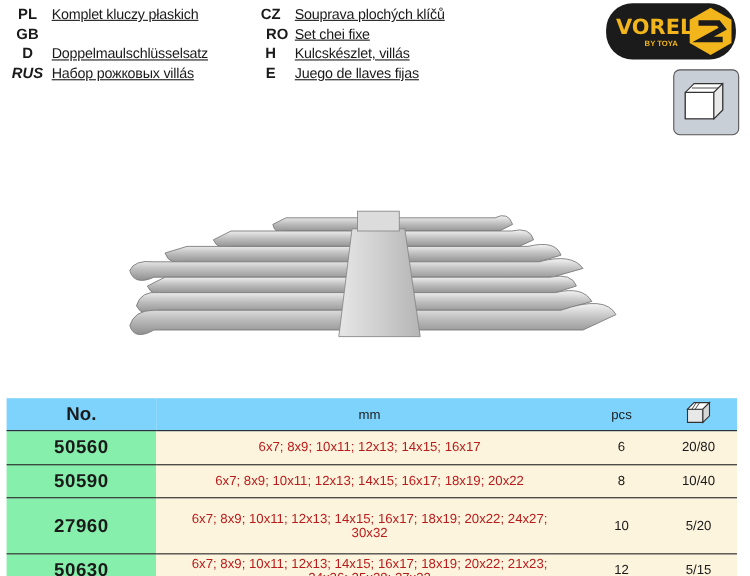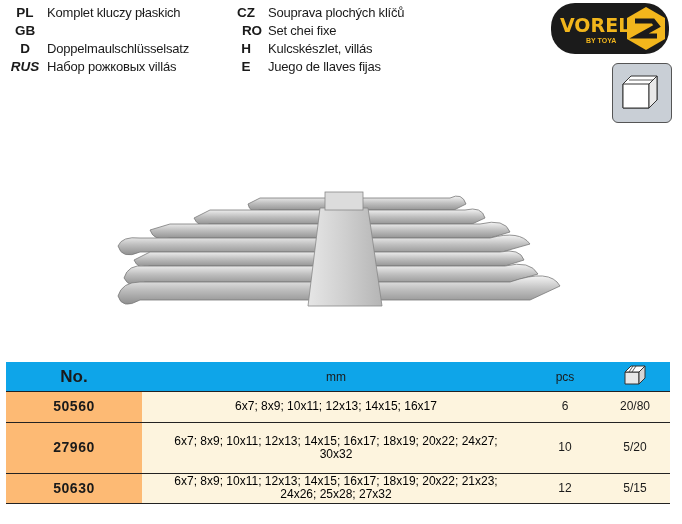--- a/index.html
+++ b/index.html
@@ -3,39 +3,39 @@
 <meta charset="utf-8">
 <style>
   html, body { margin: 0; padding: 0; }
   body {
     width: 682px; height: 524px; background: #ffffff; position: relative; overflow: hidden;
     font-family: "Liberation Sans", sans-serif; color: #1a1a1a;
   }
   .langs { position: absolute; top: 4px; left: 0; }
   .lang-row { position: absolute; height: 17px; white-space: nowrap; font-size: 13px; line-height: 17px; padding-left: 16px; }
   .lang-code { position: absolute; font-weight: bold; font-size: 13.5px; text-align: center; }
-  .lang-text { position: absolute; font-size: 13px; letter-spacing: -0.2px; }
+  .lang-text { position: absolute; font-size: 13px; letter-spacing: -0.2px; text-decoration: underline; }
 
   .logo { position: absolute; left: 551px; top: 3px; width: 118px; height: 51px; background: #1b1b1b; border-radius: 24px; overflow: hidden; }
   .logo-word { position: absolute; left: 9px; top: 11px; font-weight: bold; font-size: 19px; color: #f2b61c; letter-spacing: 0px; font-family: "DejaVu Sans", sans-serif; }
   .logo-sub { position: absolute; left: 35px; top: 34px; font-weight: bold; font-size: 7px; color: #f2b61c; }
   .logo-mark { position: absolute; left: 74px; top: 2px; }
 
   .pack-badge { position: absolute; left: 612px; top: 63px; width: 60px; height: 60px; background: #c9cfd6; border: 1.5px solid #555; border-radius: 6px; box-sizing: border-box; }
 
   .product { position: absolute; left: 110px; top: 180px; width: 460px; height: 150px; }
 
   table.spec { position: absolute; left: 6px; top: 362px; width: 664px; border-collapse: collapse; table-layout: fixed; }
-  table.spec th { background: #0ea5e9; height: 29px; font-weight: normal; font-size: 12px; padding: 0; }
+  table.spec th { background: #7dd3fc; height: 29px; font-weight: normal; font-size: 12px; padding: 0; }
   table.spec th.no { font-weight: bold; font-size: 17px; }
   table.spec td { border-top: 1.5px solid #222; padding: 0; text-align: center; font-size: 12px; line-height: 13px; background: #fdf4de; }
   table.spec tr:last-child td { border-bottom: 1.5px solid #222; }
-  table.spec td.no { background: #fdba74; font-weight: bold; font-size: 14px; letter-spacing: 0.5px; }
+  table.spec td.no { background: #86efac; font-weight: bold; font-size: 17px; letter-spacing: 0.5px; }
   table.spec tbody tr { height: 30.5px; }
-  table.spec td.mm { color: #000000; }
+  table.spec td.mm { color: #b91c1c; }
 </style>
 </head>
 <body>
 
 <div class="langs">
   <div class="lang-row" style="left:0;top:0;width:230px;">
     <span class="lang-code" style="left:14px;width:22px;">PL</span>
     <span class="lang-text" style="left:47px;">Komplet kluczy płaskich</span>
   </div>
   <div class="lang-row" style="left:0;top:18px;width:230px;">
@@ -136,20 +136,26 @@
     </tr>
   </thead>
   <tbody>
     <tr>
       <td class="no">50560</td>
       <td class="mm">6x7; 8x9; 10x11; 12x13; 14x15; 16x17</td>
       <td>6</td>
       <td>20/80</td>
     </tr>
     <tr>
+      <td class="no">50590</td>
+      <td class="mm">6x7; 8x9; 10x11; 12x13; 14x15; 16x17; 18x19; 20x22</td>
+      <td>8</td>
+      <td>10/40</td>
+    </tr>
+    <tr>
       <td class="no">27960</td>
       <td class="mm" style="padding:12px 30px;">6x7; 8x9; 10x11; 12x13; 14x15; 16x17; 18x19; 20x22; 24x27; 30x32</td>
       <td>10</td>
       <td>5/20</td>
     </tr>
     <tr>
       <td class="no">50630</td>
       <td class="mm" style="padding:0 30px;">6x7; 8x9; 10x11; 12x13; 14x15; 16x17; 18x19; 20x22; 21x23; 24x26; 25x28; 27x32</td>
       <td>12</td>
       <td>5/15</td>

